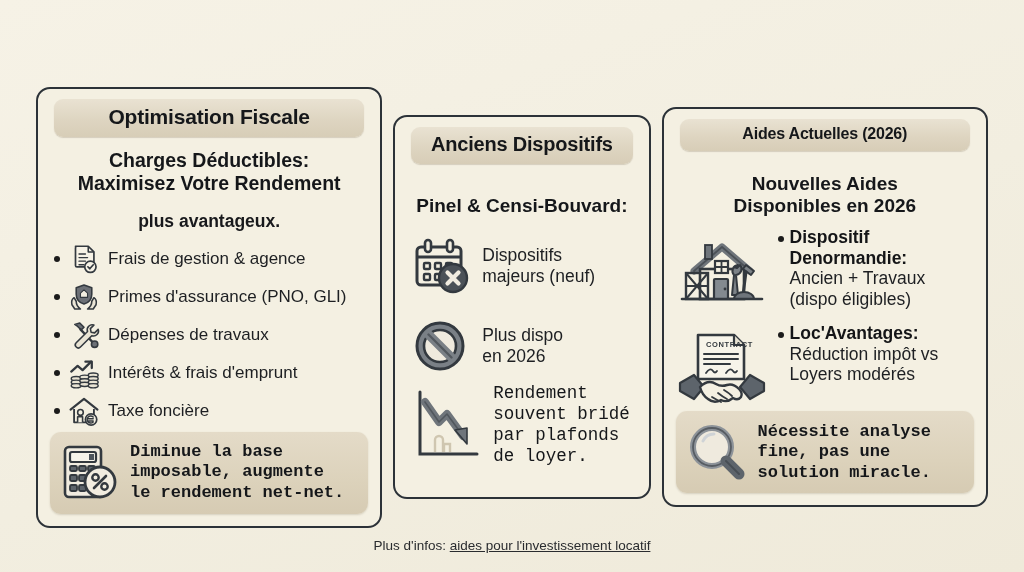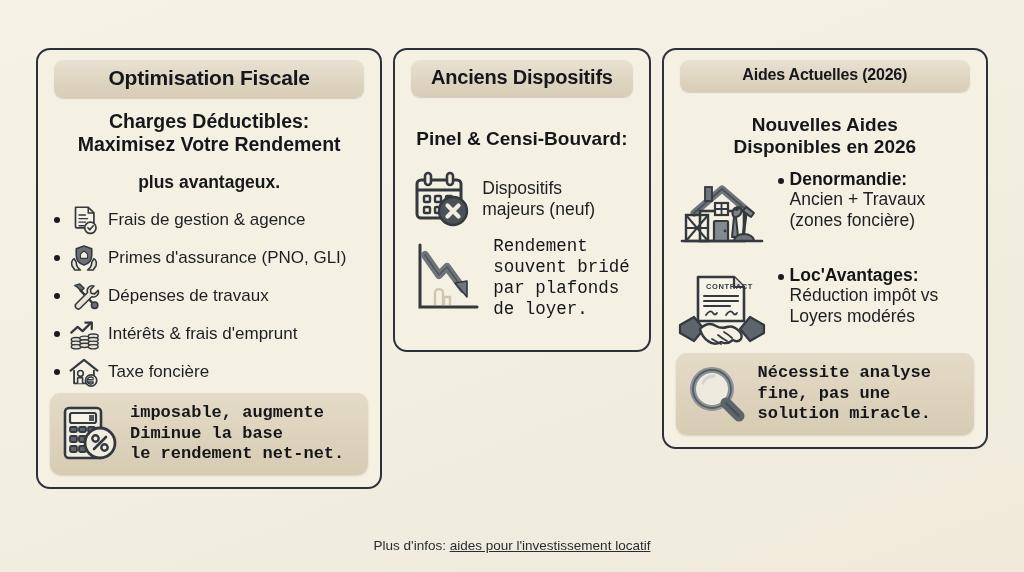--- a/index.html
+++ b/index.html
@@ -18,26 +18,26 @@
   #infographic {
     position: absolute;
     left: 0; top: 0;
     width: 1024px;
     height: 572px;
     background: linear-gradient(160deg, #f6f2e6 0%, #f2eee0 55%, #efeada 100%);
   }
   .columns {
     position: absolute;
     left: 36px;
-    top: 48px;
+    top: 68px;
     width: 952px;
     height: 478px;
     display: flex;
     gap: 11px;
-    align-items: flex-start;
+    align-items: center;
   }
   .card {
     background: #f4f0e2;
     border: 2px solid #2c3238;
     border-radius: 14px;
     box-sizing: border-box;
     padding: 8px 10px 10px 10px;
     display: flex;
     flex-direction: column;
     position: relative;
@@ -278,22 +278,22 @@
             <rect x="28" y="33" width="7" height="6" rx="1.5"></rect>
             <rect x="10" y="43" width="7" height="6" rx="1.5"></rect>
             <rect x="19" y="43" width="7" height="6" rx="1.5"></rect>
           </g>
           <circle cx="40" cy="40" r="15" fill="#f1ece0" stroke="#33393f" stroke-width="2.8"></circle>
           <path d="M34 46 L46 34" stroke="#33393f" stroke-width="2.6" stroke-linecap="round"></path>
           <circle cx="35.5" cy="35.5" r="3.2" fill="none" stroke="#33393f" stroke-width="2.4"></circle>
           <circle cx="44.5" cy="44.5" r="3.2" fill="none" stroke="#33393f" stroke-width="2.4"></circle>
         </svg>
         <div class="c-text">
+          <div>Diminue la base</div>
           <div>imposable, augmente</div>
-          <div>Diminue la base</div>
           <div>le rendement net-net.</div>
         </div>
       </div>
     </div>
 
     <div class="card card-2">
       <div class="card-header">
         <span>Anciens Dispositifs</span>
       </div>
 
@@ -316,20 +316,32 @@
           </g>
           <circle cx="44" cy="43" r="14" fill="#4b5157" stroke="#33393f" stroke-width="2.4"></circle>
           <path d="M38.5 37.5 L49.5 48.5 M49.5 37.5 L38.5 48.5" stroke="#f1ece0" stroke-width="4.2" stroke-linecap="round"></path>
         </svg>
         <div class="f-text">
           <div>Dispositifs</div>
           <div>majeurs (neuf)</div>
         </div>
       </div>
 
+      <div class="feature">
+        <svg class="f-icon" width="62" height="62" viewBox="0 0 62 62">
+          <circle cx="31" cy="31" r="23" fill="#7a8086" stroke="#33393f" stroke-width="3"></circle>
+          <circle cx="31" cy="31" r="16" fill="#efeade" stroke="#33393f" stroke-width="2.6"></circle>
+          <path d="M19.5 19.5 L42.5 42.5" stroke="#7a8086" stroke-width="9" stroke-linecap="round"></path>
+          <path d="M19.5 19.5 L42.5 42.5" stroke="#33393f" stroke-width="2.4" stroke-linecap="round" opacity="0.55"></path>
+        </svg>
+        <div class="f-text">
+          <div>Plus dispo</div>
+          <div>en 2026</div>
+        </div>
+      </div>
 
       <div class="spacer"></div>
 
       <div class="callout" style="background:none;box-shadow:none;align-items:center;padding:6px 4px 18px 4px;">
         <svg class="c-icon" width="72" height="78" viewBox="0 0 72 78">
           <path d="M9 6 V68 H66" fill="none" stroke="#33393f" stroke-width="3" stroke-linecap="round"></path>
           <path d="M14 16 L28 36 L36 28 L52 50" fill="none" stroke="#6f757b" stroke-width="8" stroke-linecap="round" stroke-linejoin="round"></path>
           <path d="M14 16 L28 36 L36 28 L52 50" fill="none" stroke="#33393f" stroke-width="1.6" stroke-linecap="round" stroke-linejoin="round" opacity="0.5"></path>
           <path d="M56 58 L44 44 L56 42 Z" fill="#6f757b" stroke="#33393f" stroke-width="1.6" stroke-linejoin="round"></path>
           <path d="M24 66 v-12 a4 4 0 0 1 8 0 v12" fill="none" stroke="#cfc6b0" stroke-width="2.4"></path>
@@ -368,23 +380,24 @@
           <path d="M10 55 h22 M10 42 L32 68 M32 42 L10 68" stroke="#33393f" stroke-width="2"></path>
           <path d="M62 34 a6 6 0 0 0-4 10 l-2 20 h6 l-2-20 a6 6 0 0 0 4-10 l-3 3 l-3-1z" fill="#7c8287" stroke="#33393f" stroke-width="2" stroke-linejoin="round"></path>
           <path d="M70 34 l8 6 l-3 4 l-8-6z" fill="#7c8287" stroke="#33393f" stroke-width="2" stroke-linejoin="round"></path>
           <path d="M70 41 L67 64" stroke="#33393f" stroke-width="3" stroke-linecap="round"></path>
           <path d="M58 68 a10 7 0 0 1 20 0z" fill="#6f757b" stroke="#33393f" stroke-width="2" stroke-linejoin="round"></path>
           <path d="M6 68 H86" stroke="#33393f" stroke-width="2.6" stroke-linecap="round"></path>
         </svg>
         <div class="f3-body">
           <span class="dot"></span>
           <div class="f3-lines">
+            <div class="strong">Dispositif</div>
             <div class="strong">Denormandie:</div>
             <div>Ancien + Travaux</div>
-            <div>(zones foncière)</div>
+            <div>(dispo éligibles)</div>
           </div>
         </div>
       </div>
 
       <div class="feature-3" style="margin-top:6px;">
         <svg class="f-icon" width="92" height="84" viewBox="0 0 92 84">
           <path d="M22 8 h36 l10 10 v34 H22z" fill="#f7f4ea" stroke="#33393f" stroke-width="2.6" stroke-linejoin="round"></path>
           <path d="M58 8 v10 h10" fill="#e6e1d2" stroke="#33393f" stroke-width="2.2" stroke-linejoin="round"></path>
           <text x="30" y="20" font-family="'Liberation Sans', sans-serif" font-size="7.5" font-weight="bold" fill="#33393f" letter-spacing="0.6">CONTRACT</text>
           <path d="M28 27 h34 M28 32 h34 M28 37 h26" stroke="#33393f" stroke-width="2" stroke-linecap="round"></path>

